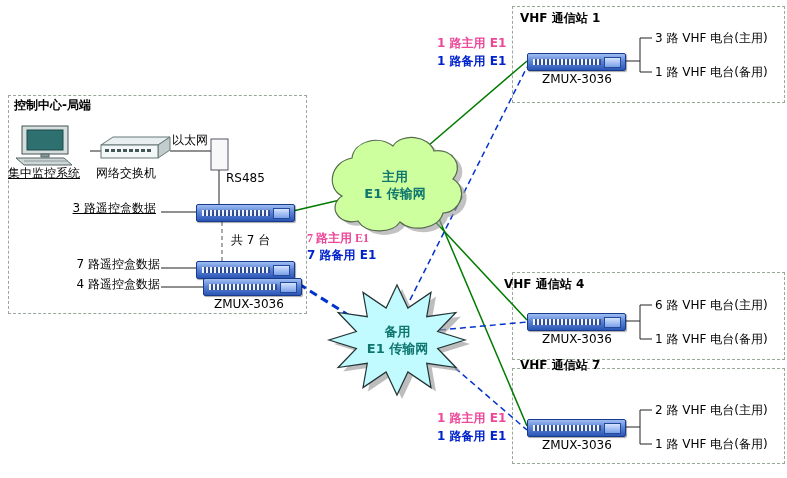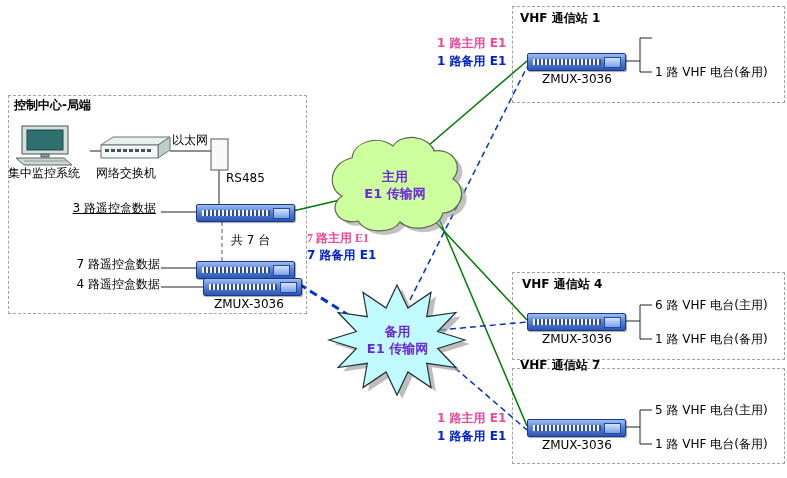--- a/index.html
+++ b/index.html
@@ -6,21 +6,21 @@
   .stage{position:relative;width:787px;height:478px;background:#fff;overflow:hidden;
          font-family:"DejaVu Sans",sans-serif;}
   .stage svg{position:absolute;left:0;top:0;z-index:2;}
   .dashbox{position:absolute;border:1px dashed #9aa89a;background:transparent;z-index:1;}
   .lbl{position:absolute;font-size:12px;line-height:14px;color:#000;white-space:nowrap;z-index:4;}
   .lbl.b{font-weight:bold;}
   .lbl.green{color:#ec4899;font-weight:bold;}
   .lbl.blue{color:#0022cc;font-weight:bold;}
   .lbl.right{text-align:right;}
   .cloudtext{position:absolute;z-index:4;display:flex;flex-direction:column;align-items:center;
-             justify-content:center;font-weight:bold;font-size:13px;line-height:17px;color:#6d28d9;}
+             justify-content:center;font-weight:bold;font-size:13px;line-height:17px;color:#0f766e;}
   .device{position:absolute;width:97px;height:16px;z-index:3;border:1px solid #173a8a;border-radius:2px;
           background:linear-gradient(180deg,#9fbdf2 0%,#5d86d8 45%,#2b55b5 100%);
           box-shadow:1px 1px 1px rgba(0,0,0,.35);}
   .device::before{content:"";position:absolute;left:5px;top:5px;right:24px;height:6px;
           background:repeating-linear-gradient(90deg,rgba(255,255,255,.9) 0 2px,rgba(16,36,96,.55) 2px 4px);}
   .device::after{content:"";position:absolute;right:4px;top:3px;width:15px;height:9px;
           background:linear-gradient(180deg,#d5e3ff,#7aa0e8);border:1px solid #234a9a;}
 </style>
 </head>
 <body>
@@ -102,21 +102,21 @@
   </svg>
 
   <div class="device" style="left:196px;top:204px;"></div>
   <div class="device" style="left:196px;top:261px;"></div>
   <div class="device" style="left:203px;top:278px;"></div>
   <div class="device" style="left:527px;top:53px;"></div>
   <div class="device" style="left:527px;top:313px;"></div>
   <div class="device" style="left:527px;top:419px;"></div>
 
   <div class="lbl b" style="left:14px;top:98px;">控制中心-局端</div>
-  <div class="lbl" style="left:8px;top:166px;">集中监控系统</div>
+  <div class="lbl" style="left:8px;top:166px;text-decoration:underline;">集中监控系统</div>
   <div class="lbl" style="left:96px;top:166px;">网络交换机</div>
   <div class="lbl" style="left:172px;top:133px;font-family:Liberation Serif, serif;">以太网</div>
   <div class="lbl" style="left:226px;top:171px;">RS485</div>
   <div class="lbl right" style="left:56px;top:201px;width:100px;text-decoration:underline;">3 路遥控盒数据</div>
   <div class="lbl" style="left:231px;top:233px;text-align:right;">共 7 台</div>
   <div class="lbl right" style="left:60px;top:257px;width:100px;">7 路遥控盒数据</div>
   <div class="lbl right" style="left:60px;top:277px;width:100px;">4 路遥控盒数据</div>
   <div class="lbl" style="left:214px;top:297px;">ZMUX-3036</div>
 
   <div class="cloudtext" style="left:340px;top:150px;width:110px;height:70px;">
@@ -130,25 +130,26 @@
 
   <div class="lbl green" style="left:437px;top:36px;">1 路主用 E1</div>
   <div class="lbl blue" style="left:437px;top:54px;">1 路备用 E1</div>
   <div class="lbl green" style="left:307px;top:231px;font-family:Liberation Serif, serif;">7 路主用 E1</div>
   <div class="lbl blue" style="left:307px;top:248px;">7 路备用 E1</div>
   <div class="lbl green" style="left:437px;top:411px;">1 路主用 E1</div>
   <div class="lbl blue" style="left:437px;top:429px;">1 路备用 E1</div>
 
   <div class="lbl b" style="left:520px;top:11px;">VHF 通信站 1</div>
   <div class="lbl" style="left:542px;top:72px;">ZMUX-3036</div>
+  <div class="lbl" style="left:655px;top:31px;">3 路 VHF 电台(主用)</div>
   <div class="lbl" style="left:655px;top:65px;">1 路 VHF 电台(备用)</div>
 
-  <div class="lbl b" style="left:522px;top:277px;">VHF 通信站 4</div>
+  <div class="lbl b" style="left:504px;top:277px;">VHF 通信站 4</div>
   <div class="lbl" style="left:542px;top:332px;">ZMUX-3036</div>
   <div class="lbl" style="left:655px;top:298px;">6 路 VHF 电台(主用)</div>
   <div class="lbl" style="left:655px;top:332px;">1 路 VHF 电台(备用)</div>
 
   <div class="lbl b" style="left:520px;top:358px;">VHF 通信站 7</div>
   <div class="lbl" style="left:542px;top:438px;">ZMUX-3036</div>
-  <div class="lbl" style="left:655px;top:403px;">5 路 VHF 电台(主用)</div>
+  <div class="lbl" style="left:655px;top:403px;">2 路 VHF 电台(主用)</div>
   <div class="lbl" style="left:655px;top:437px;">1 路 VHF 电台(备用)</div>
 
 </div>
 
 </body></html>

